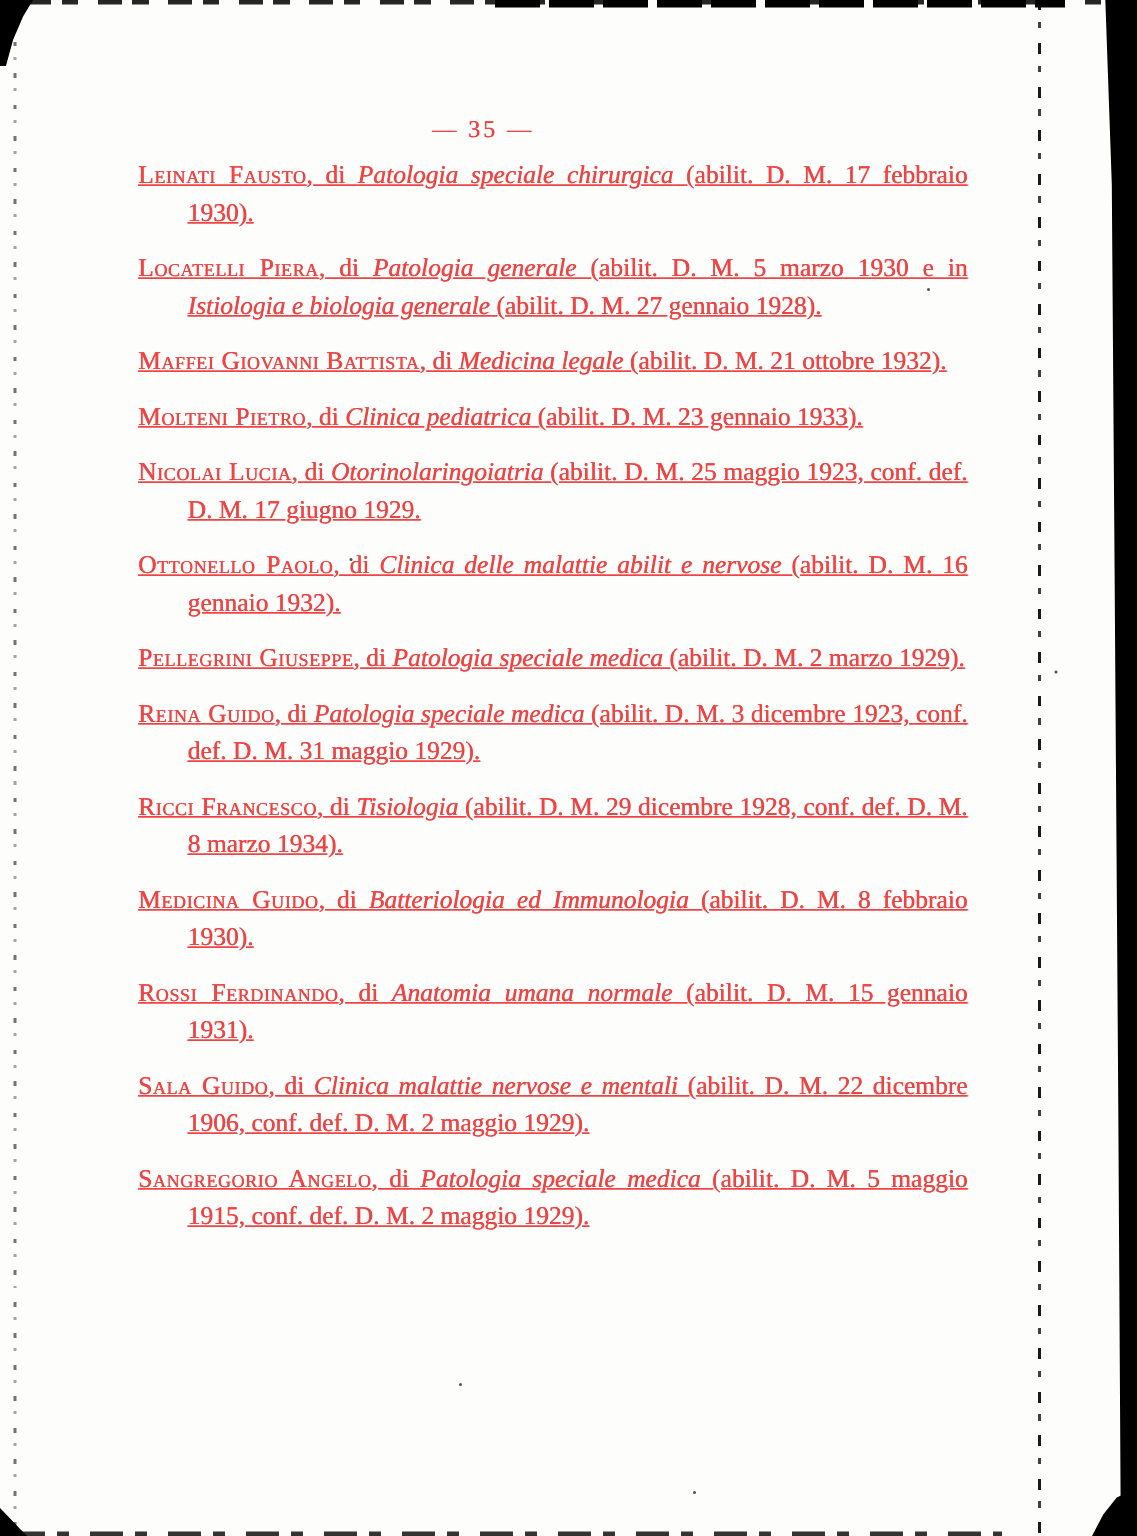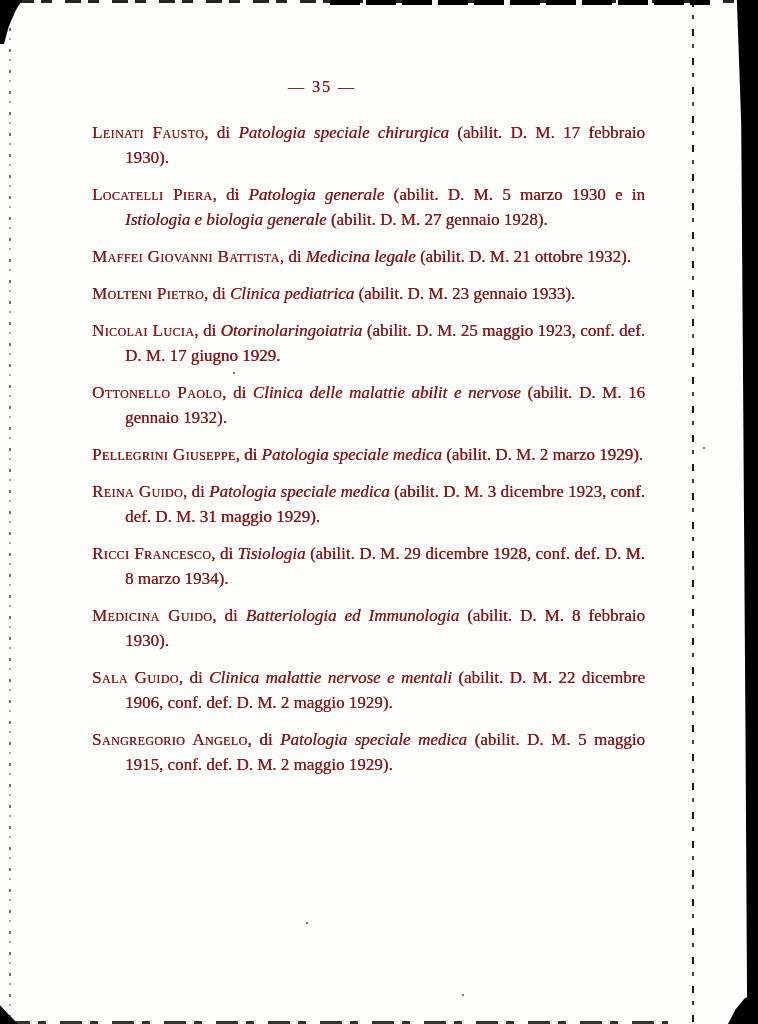--- a/index.html
+++ b/index.html
@@ -6,21 +6,21 @@
     margin: 0; padding: 0;
     width: 758px; height: 1024px;
     overflow: hidden;
     background: #ffffff;
     font-family: "Liberation Serif", "DejaVu Serif", serif;
   }
   .page {
     position: relative;
     width: 758px; height: 1024px;
     background: #fdfdfc;
-    color: #7f1d1d;
+    color: #ef4444;
   }
   
   .edge-top {
     position: absolute; top: 0; left: 18px; right: 24px; height: 3px;
     background: repeating-linear-gradient(90deg,
       #000 0 16px, transparent 16px 23px,
       #000 23px 34px, transparent 34px 47px);
     opacity: .85;
   }
   .edge-top-heavy {
@@ -72,22 +72,23 @@
   .page-number {
     padding-top: 78px;
     width: 460px;
     margin-left: 92px;
     text-align: center;
     font-size: 16px;
     letter-spacing: 2px;
     text-shadow: .3px 0 0 currentColor;
   }
   .entries {
-    margin: 24px 0 0 92px;
+    margin: 8px 0 0 92px;
     width: 553px;
+    text-decoration: underline;
   }
   .entry {
     margin: 0 0 12px 0;
     padding-left: 33px;
     text-indent: -33px;
     text-align: justify;
     font-size: 17px;
     line-height: 25px;
     text-shadow: .3px 0 0 currentColor;
   }
@@ -120,17 +121,18 @@
       <p class="entry"><span class="smallcaps">Leinati Fausto</span><span class="plain">, di </span><span class="italic">Patologia speciale chirurgica</span><span class="plain"> (abilit. D. M. 17 febbraio 1930).</span></p>
       <p class="entry"><span class="smallcaps">Locatelli Piera</span><span class="plain">, di </span><span class="italic">Patologia generale</span><span class="plain"> (abilit. D. M. 5 marzo 1930 e in </span><span class="italic">Istiologia e biologia generale</span><span class="plain"> (abilit. D. M. 27 gennaio 1928).</span></p>
       <p class="entry"><span class="smallcaps">Maffei Giovanni Battista</span><span class="plain">, di </span><span class="italic">Medicina legale</span><span class="plain"> (abilit. D. M. 21 ottobre 1932).</span></p>
       <p class="entry"><span class="smallcaps">Molteni Pietro</span><span class="plain">, di </span><span class="italic">Clinica pediatrica</span><span class="plain"> (abilit. D. M. 23 gennaio 1933).</span></p>
       <p class="entry"><span class="smallcaps">Nicolai Lucia</span><span class="plain">, di </span><span class="italic">Otorinolaringoiatria</span><span class="plain"> (abilit. D. M. 25 maggio 1923, conf. def. D. M. 17 giugno 1929.</span></p>
       <p class="entry"><span class="smallcaps">Ottonello Paolo</span><span class="plain">, di </span><span class="italic">Clinica delle malattie abilit e nervose</span><span class="plain"> (abilit. D. M. 16 gennaio 1932).</span></p>
       <p class="entry"><span class="smallcaps">Pellegrini Giuseppe</span><span class="plain">, di </span><span class="italic">Patologia speciale medica</span><span class="plain"> (abilit. D. M. 2 marzo 1929).</span></p>
       <p class="entry"><span class="smallcaps">Reina Guido</span><span class="plain">, di </span><span class="italic">Patologia speciale medica</span><span class="plain"> (abilit. D. M. 3 dicembre 1923, conf. def. D. M. 31 maggio 1929).</span></p>
       <p class="entry"><span class="smallcaps">Ricci Francesco</span><span class="plain">, di </span><span class="italic">Tisiologia</span><span class="plain"> (abilit. D. M. 29 dicembre 1928, conf. def. D. M. 8 marzo 1934).</span></p>
       <p class="entry"><span class="smallcaps">Medicina Guido</span><span class="plain">, di </span><span class="italic">Batteriologia ed Immunologia</span><span class="plain"> (abilit. D. M. 8 febbraio 1930).</span></p>
+      <p class="entry"><span class="smallcaps">Rossi Ferdinando</span><span class="plain">, di </span><span class="italic">Anatomia umana normale</span><span class="plain"> (abilit. D. M. 15 gennaio 1931).</span></p>
       <p class="entry"><span class="smallcaps">Sala Guido</span><span class="plain">, di </span><span class="italic">Clinica malattie nervose e mentali</span><span class="plain"> (abilit. D. M. 22 dicembre 1906, conf. def. D. M. 2 maggio 1929).</span></p>
       <p class="entry"><span class="smallcaps">Sangregorio Angelo</span><span class="plain">, di </span><span class="italic">Patologia speciale medica</span><span class="plain"> (abilit. D. M. 5 maggio 1915, conf. def. D. M. 2 maggio 1929).</span></p>
     </div>
 
 </div>
 
 </body></html>

